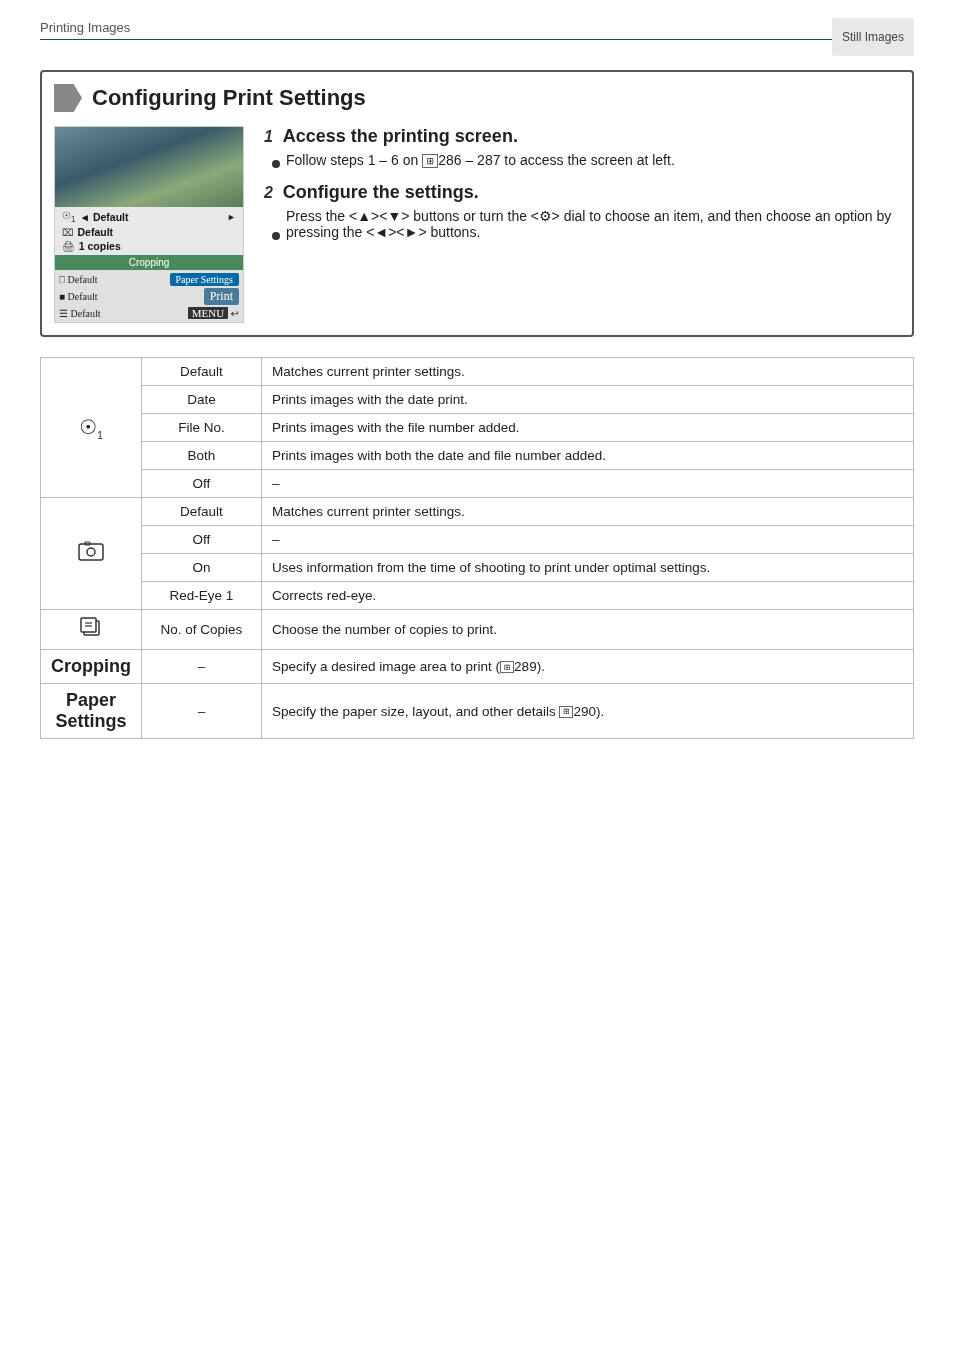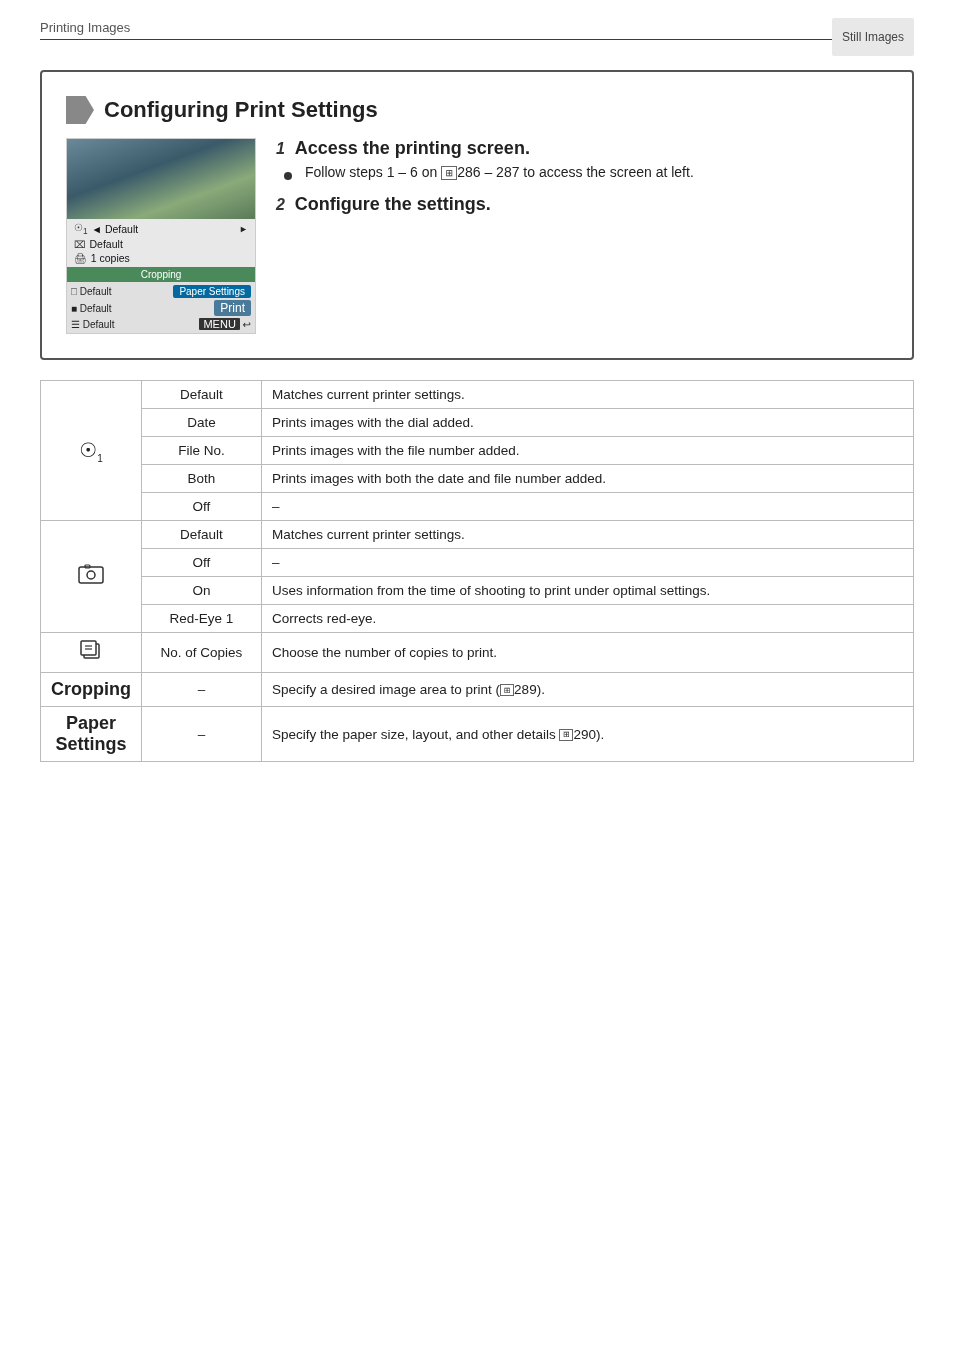--- a/index.html
+++ b/index.html
@@ -27,21 +27,21 @@
       color: #444;
       background: #e8e8e8;
       padding: 12px 10px;
       border-radius: 2px;
       margin-top: -2px;
     }
 
     .main-box {
       border: 2px solid #555;
       border-radius: 4px;
-      padding: 24px;
+      padding: 12px;
       margin-top: 30px;
       margin-bottom: 20px;
     }
 
     .section-title {
       font-size: 22px;
       font-weight: bold;
       margin-bottom: 14px;
       display: flex;
       align-items: center;
@@ -89,38 +89,40 @@
       font-size: 10.5px;
     }
 
     .screenshot-row .icon-small {
       font-size: 10px;
       color: #333;
     }
 
     .screenshot-row .val {
       color: #111;
+      font-weight: bold;
     }
 
     .screenshot-row .arrow {
       margin-left: auto;
       font-size: 9px;
     }
 
     .screenshot-bottom {
       padding: 2px 4px;
       background: #e0e0e0;
     }
 
     .screenshot-bottom-row {
       display: flex;
       justify-content: space-between;
       align-items: center;
       font-size: 10px;
       padding: 1px 0;
+      font-family: Liberation Serif, serif;
     }
 
     .btn-paper {
       background: #0369a1;
       color: #fff;
       padding: 1px 6px;
       border-radius: 2px;
       font-size: 10px;
     }
 
@@ -163,21 +165,21 @@
     }
 
     .step-body {
       margin-top: 5px;
       padding-left: 8px;
     }
 
     .bullet {
       display: flex;
       align-items: flex-end;
-      gap: 13px;
+      gap: 6px;
       margin-bottom: 4px;
     }
 
     .bullet-dot {
       min-width: 8px;
       height: 8px;
       width: 8px;
       background: #333;
       border-radius: 50%;
       margin-top: 5px;
@@ -276,38 +278,44 @@
           <div class="bullet">
             <div class="bullet-dot"></div>
             <span>Follow steps 1 – 6 on <span style="display:inline-flex;align-items:center;justify-content:center;width:16px;height:14px;border:1px solid #666;font-size:9px;vertical-align:middle;">⊞</span>286 – 287 to access the screen at left.</span>
           </div>
         </div>
       </div>
 
       <div class="step">
         <span class="step-num">2</span>
         <span class="step-title">Configure the settings.</span>
+        <div class="step-body">
+          <div class="bullet">
+            <div class="bullet-dot"></div>
+            <span>Press the &lt;▲&gt;&lt;▼&gt; buttons or turn the &lt;⚙&gt; dial to choose an item, and then choose an option by pressing the &lt;◄&gt;&lt;►&gt; buttons.</span>
+          </div>
+        </div>
       </div>
     </div>
   </div>
 </div>
 
 <table class="settings-table">
   <tbody>
 
     <tr>
       <td class="icon-cell" rowspan="5">
         <span style="font-size:20px;">☉<sub style="font-size:10px;">1</sub></span>
       </td>
       <td class="option-cell">Default</td>
       <td class="desc-cell">Matches current printer settings.</td>
     </tr>
     <tr>
       <td class="option-cell">Date</td>
-      <td class="desc-cell">Prints images with the dial added.</td>
+      <td class="desc-cell">Prints images with the date print.</td>
     </tr>
     <tr>
       <td class="option-cell">File No.</td>
       <td class="desc-cell">Prints images with the file number added.</td>
     </tr>
     <tr>
       <td class="option-cell">Both</td>
       <td class="desc-cell">Prints images with both the date and file number added.</td>
     </tr>
     <tr>

